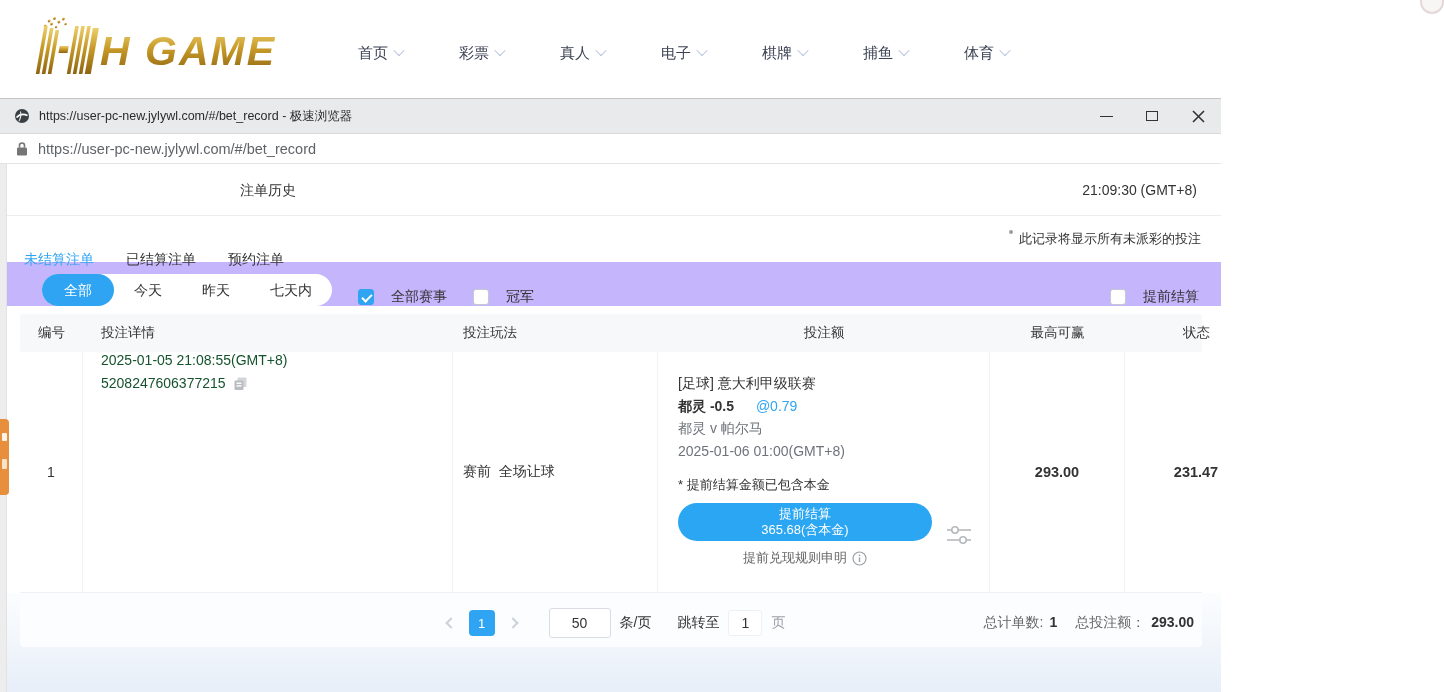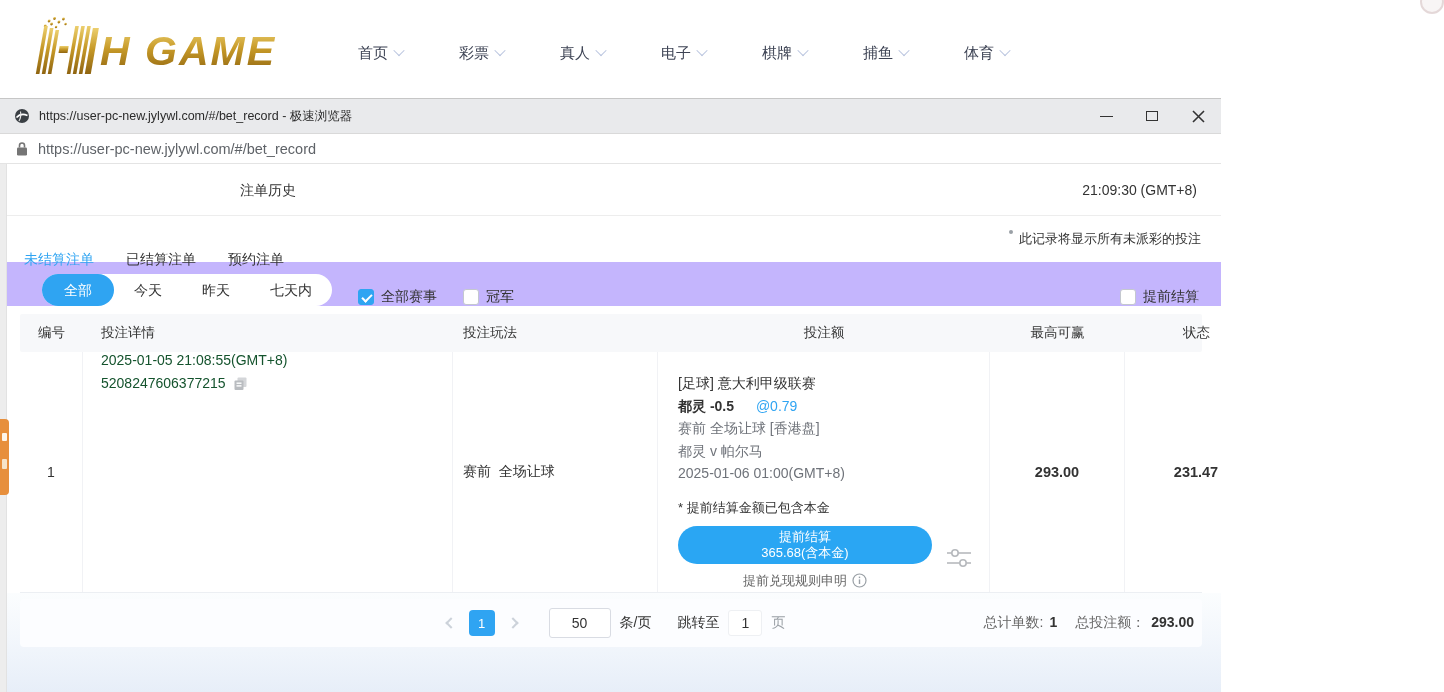--- a/index.html
+++ b/index.html
@@ -40,21 +40,21 @@
   .tabs-row { height:46px; display:flex; align-items:center; padding-left:24px; gap:32px; position:relative; flex:none; }
   .tab { font-size:14px; color:#333; cursor:pointer;margin-top:42px; }
   .tab.active { color:#2fa4f2; }
   .record-note { position:absolute; right:20px; display:flex; align-items:flex-start; gap:6px; font-size:13px; color:#333; }
   .dot { width:4px; height:4px; border-radius:50%; background:#9aa0a6; display:inline-block; }
 
   .filter-row { height:44px; background:#c4b5fd; display:flex; align-items:flex-end; padding:0 22px; flex:none; }
   .pill-group { background:#fff; border-radius:17px; height:32px; display:flex; align-items:center; margin-left:20px; }
   .pill { padding:0 20px; font-size:14px; color:#333; line-height:32px; cursor:pointer; border-radius:16px; }
   .pill.active { background:#2fa4f2; color:#fff; padding:0 22px; }
-  .cb-item { display:flex; align-items:center; gap:7px; margin-left:26px; cursor:pointer; }
+  .cb-item { display:flex; align-items:center; gap:17px; margin-left:26px; cursor:pointer; }
   .cb { width:16px; height:16px; border-radius:3px; border:1px solid #c4c8cf; background:#fff; position:relative; flex:none; }
   .cb.checked { background:#2fa4f2; border-color:#2fa4f2; }
   .cb.checked::after { content:""; position:absolute; left:5px; top:2px; width:4px; height:8px;
     border-right:2px solid #fff; border-bottom:2px solid #fff; transform:rotate(45deg); }
   .cb-label { font-size:14px; color:#333; }
   .filter-spacer { flex:1; }
 
   
   .table-wrap { margin:8px 19px 0 20px; flex:none; }
   .thead, .trow { display:grid; grid-template-columns:63px 370px 205px 332px 135px 143px auto; }
@@ -284,21 +284,20 @@
         </div>
 
         <div class="cell-play">赛前  全场让球</div>
 
         <div class="cell-option">
           <div class="opt-line">[足球] 意大利甲级联赛</div>
           <div class="opt-line">
             <span class="opt-pick">都灵 -0.5</span>
             <span class="opt-odds">@0.79</span>
           </div>
-          <div class="opt-line opt-gray">赛前 全场让球 [香港盘]</div>
           <div class="opt-line opt-gray">都灵 v 帕尔马</div>
           <div class="opt-line opt-gray">2025-01-06 01:00(GMT+8)</div>
 
           <div class="cashout-note">* 提前结算金额已包含本金</div>
 
           <div class="cashout-row">
             <div class="cashout-col">
               <button class="cashout-btn">
                 <span>提前结算</span>
                 <span>365.68(含本金)</span>

